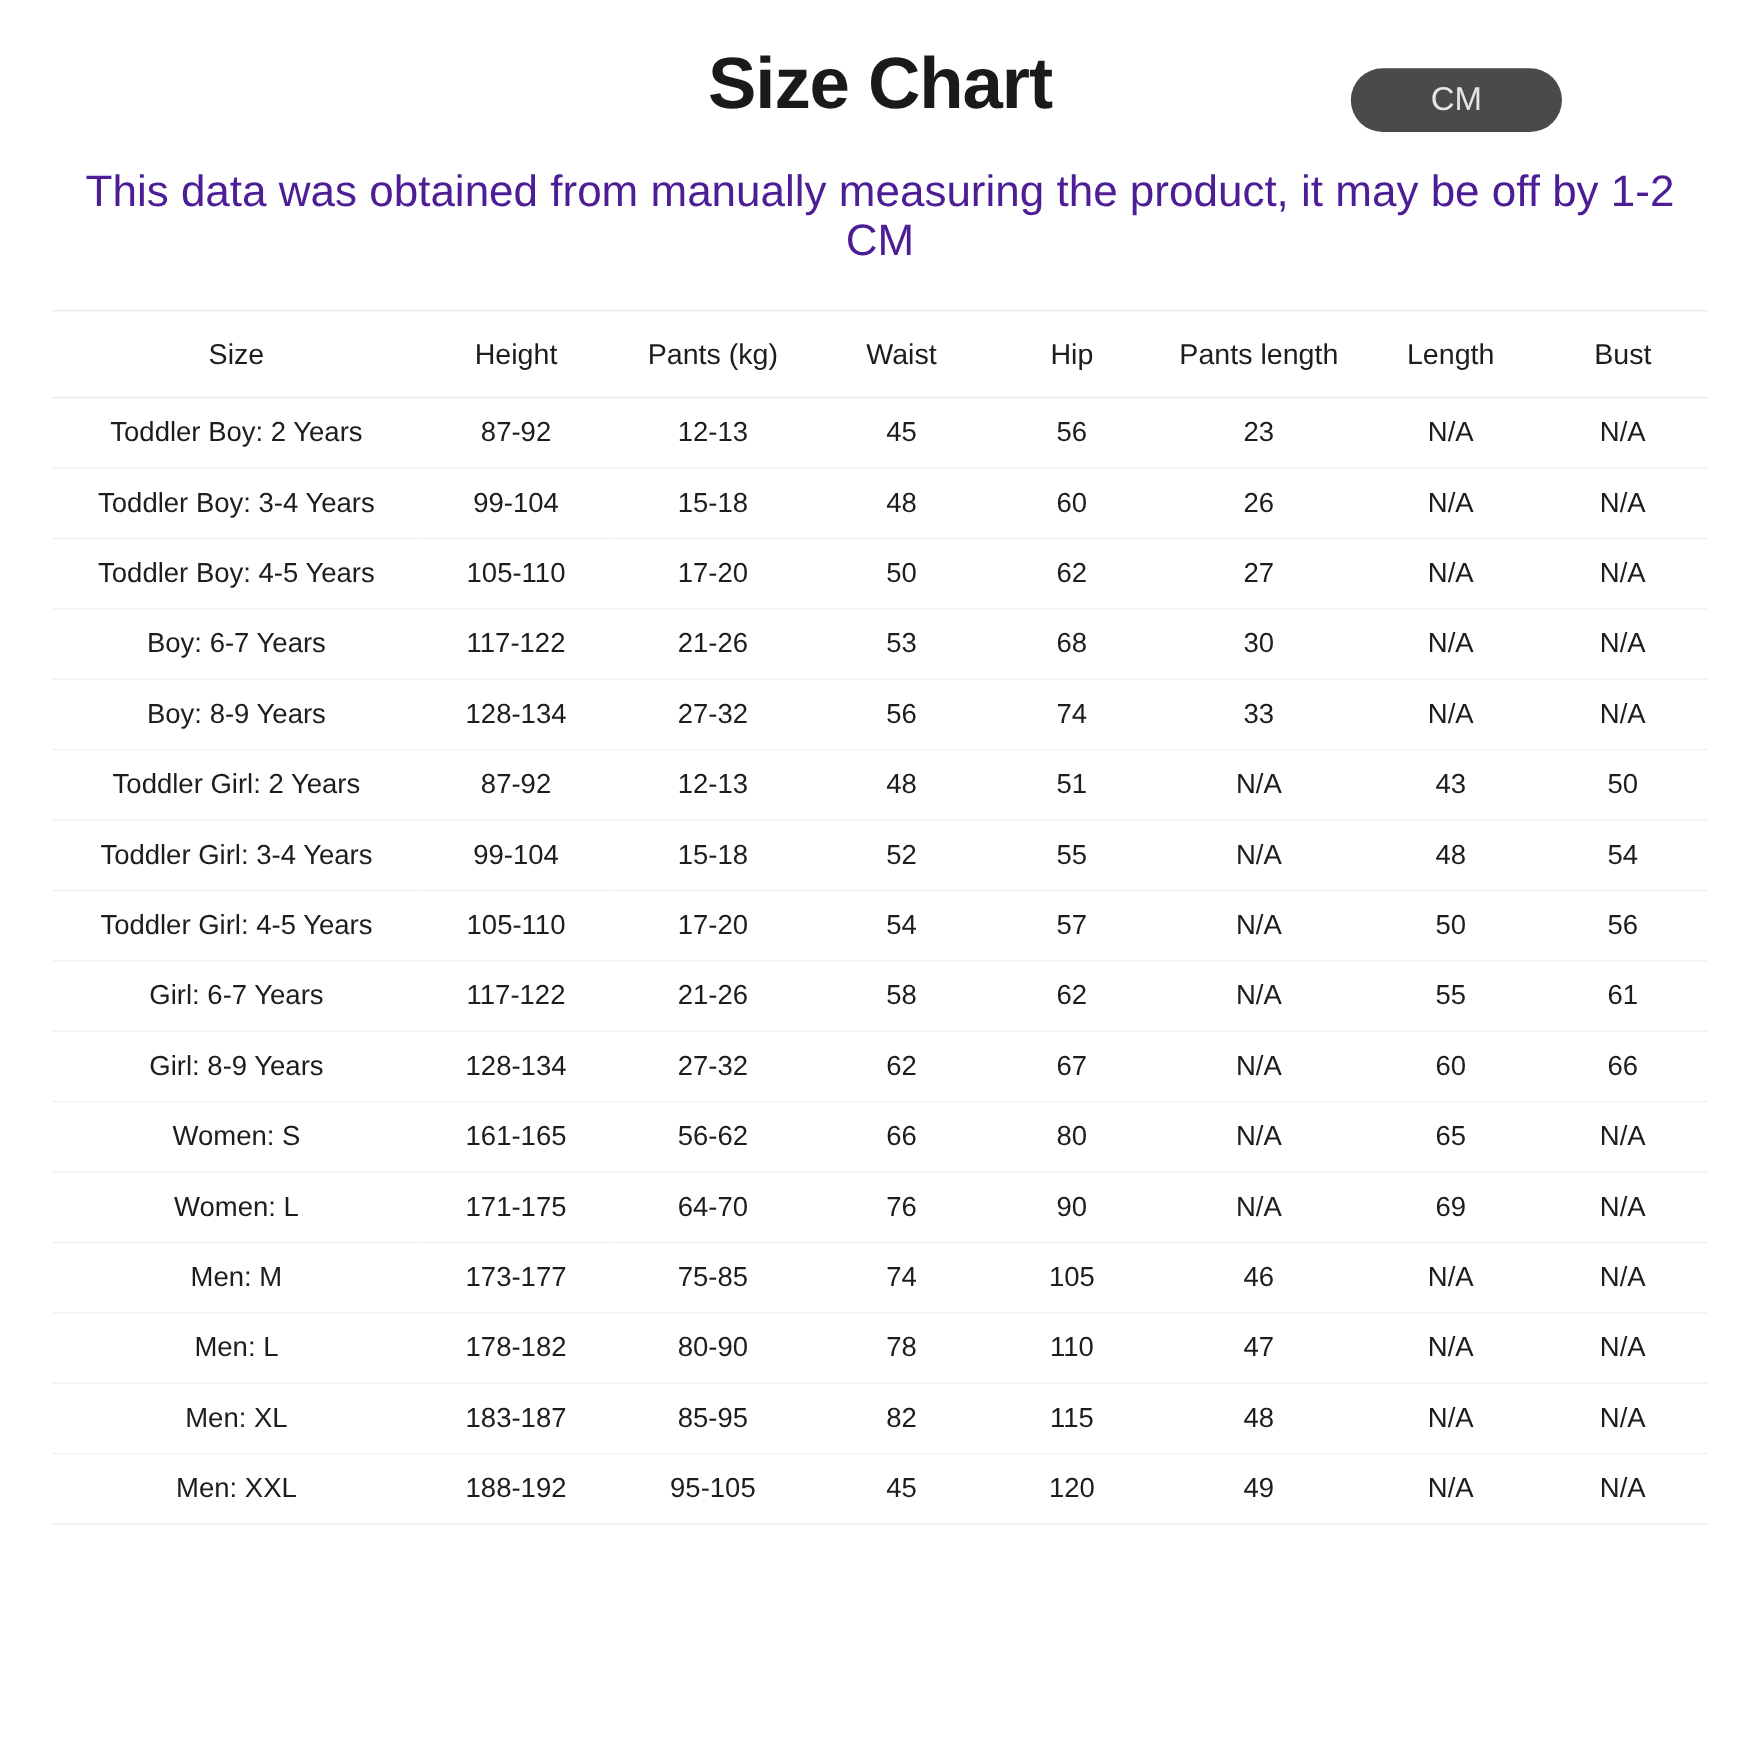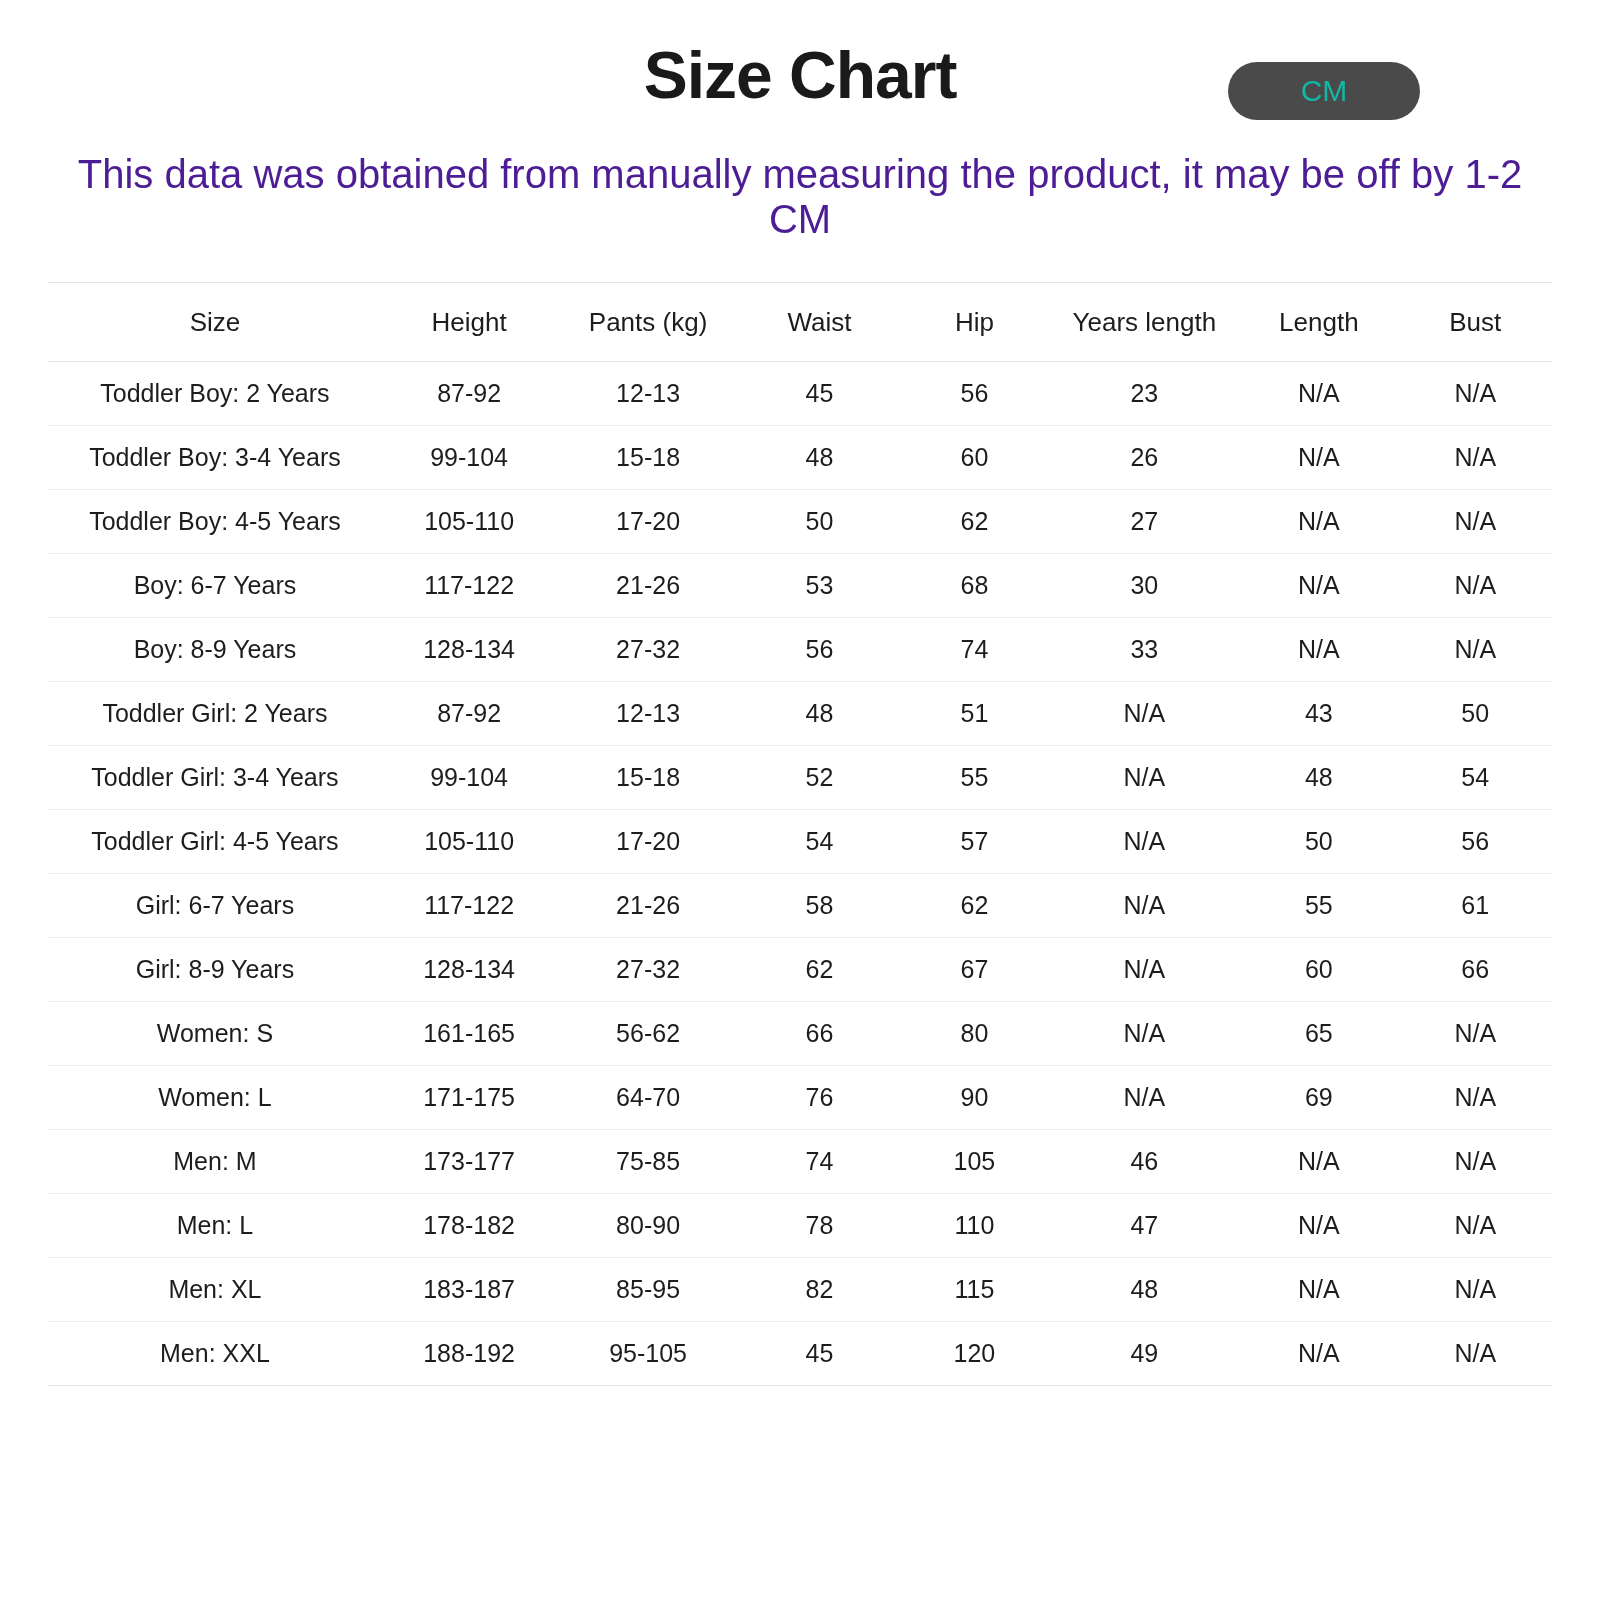--- a/index.html
+++ b/index.html
@@ -37,21 +37,21 @@
     line-height: 1;
   }
   .unit-toggle {
     position: absolute;
     right: 132px;
     top: 62px;
     width: 192px;
     height: 58px;
     border-radius: 29px;
     background: #4a4a4a;
-    color: #14b8a6;
+    color: #e5e5e5;
     font-size: 30px;
     display: flex;
     align-items: center;
     justify-content: center;
     cursor: pointer;
     user-select: none;
   }
   .subtitle {
     text-align: center;
     font-size: 40px;
@@ -116,21 +116,21 @@
       <col class="c-length">
       <col class="c-bust">
     </colgroup>
     <thead>
       <tr>
         <th>Size</th>
         <th>Height</th>
         <th>Pants (kg)</th>
         <th>Waist</th>
         <th>Hip</th>
-        <th>Years length</th>
+        <th>Pants length</th>
         <th>Length</th>
         <th>Bust</th>
       </tr>
     </thead>
     <tbody id="table-body">
         <tr>
           <td>Toddler Boy: 2 Years</td>
           <td>87-92</td>
           <td>12-13</td>
           <td>45</td>

